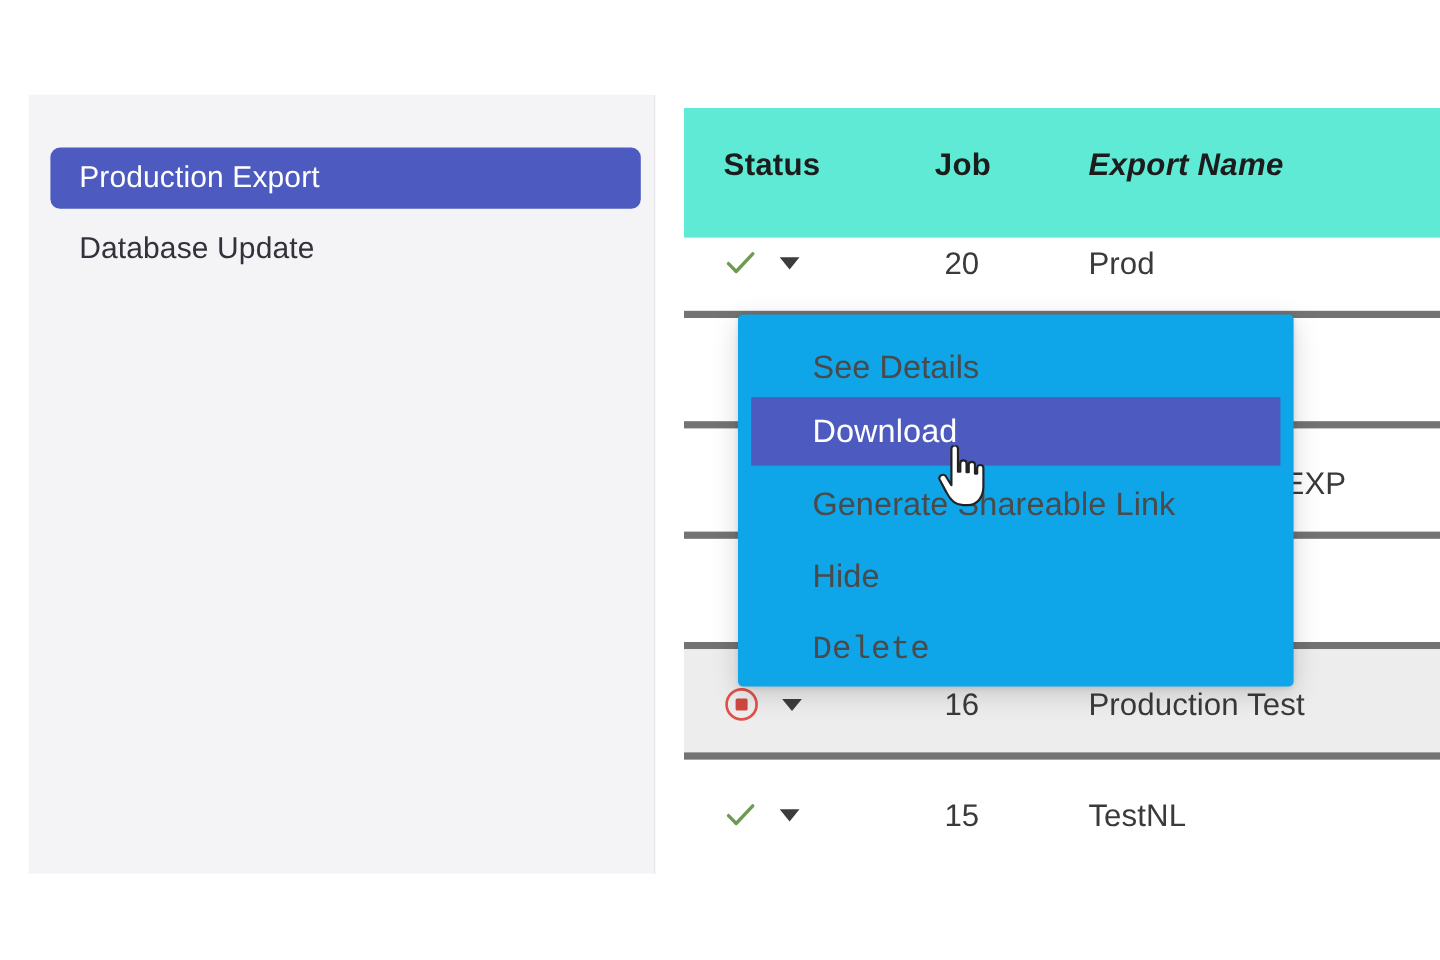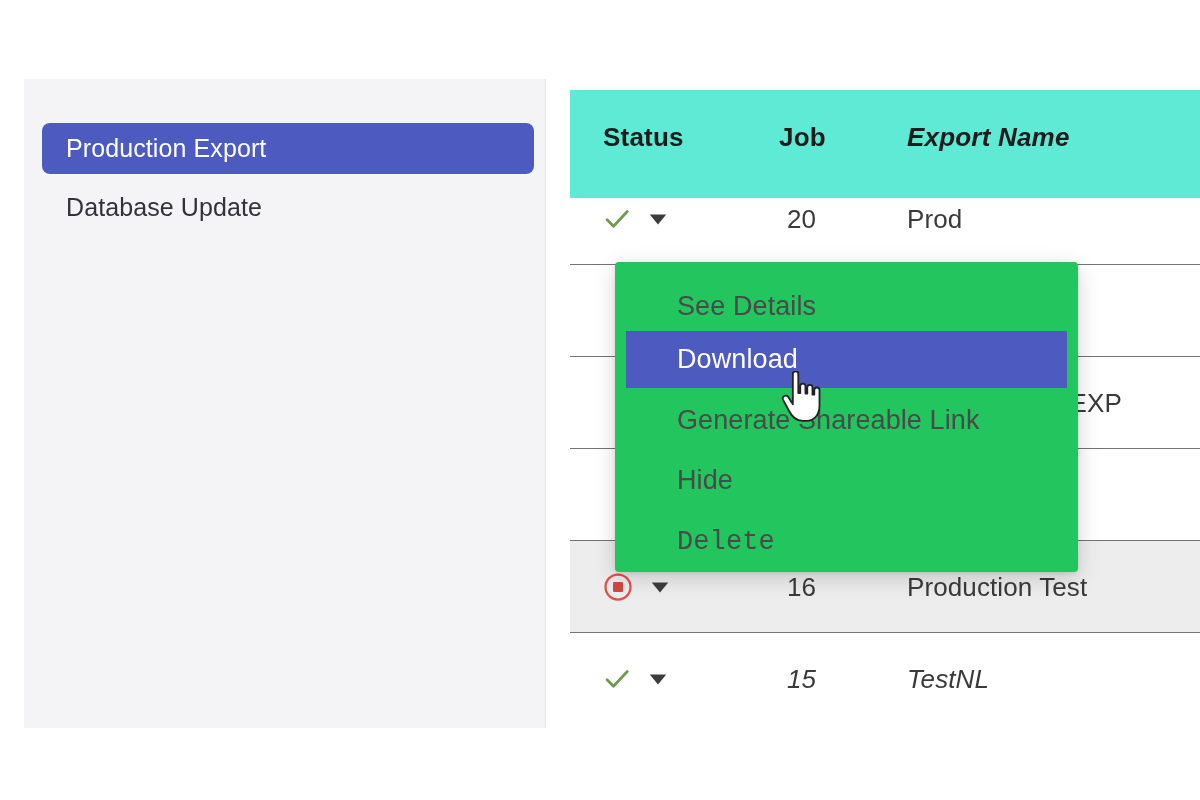--- a/index.html
+++ b/index.html
@@ -108,21 +108,21 @@
     top: 94px;
     width: 630px;
     height: 555px;
   }
 
   .row {
     position: absolute;
     left: 0;
     width: 630px;
     height: 92px;
-    border-bottom: 1px solid #737373;
+    border-bottom: 6px solid #737373;
     box-sizing: border-box;
   }
 
   .row.hovered {
     background: #ededed;
   }
 
   .cell {
     position: absolute;
     top: 0;
@@ -152,21 +152,21 @@
   
   .ico-caret { width: 22px; height: 22px; display: block; }
 
   
   .menu {
     position: absolute;
     left: 615px;
     top: 262px;
     width: 463px;
     height: 310px;
-    background: #22c55e;
+    background: #0ea5e9;
     border-radius: 4px;
     box-shadow: 0 6px 22px rgba(0,0,0,0.17), 0 1px 4px rgba(0,0,0,0.10);
     z-index: 40;
   }
 
   .menu-item {
     position: absolute;
     left: 11px;
     width: 441px;
     height: 57px;
@@ -281,21 +281,21 @@
           </span>
         </div>
         <div class="cell cell-job">
           <span>16</span>
         </div>
         <div class="cell cell-name">
           <span>Production Test</span>
         </div>
       </div>
 
-      <div class="row" style="top:460px; border-bottom:none;font-style:italic;">
+      <div class="row" style="top:460px; border-bottom:none;">
         <div class="cell cell-status">
           <span class="status-wrap">
             <svg class="ico-check" viewBox="0 0 24 24">
               <path d="M3.5 12.6 L9 18.2 L20.8 5.6" fill="none" stroke="#6f9a52" stroke-width="2.4" stroke-linecap="round" stroke-linejoin="round"></path>
             </svg>
             <svg class="ico-caret" viewBox="0 0 24 24">
               <path d="M3 7 L21 7 L12 18 Z" fill="#3c3c3c"></path>
             </svg>
           </span>
         </div>

